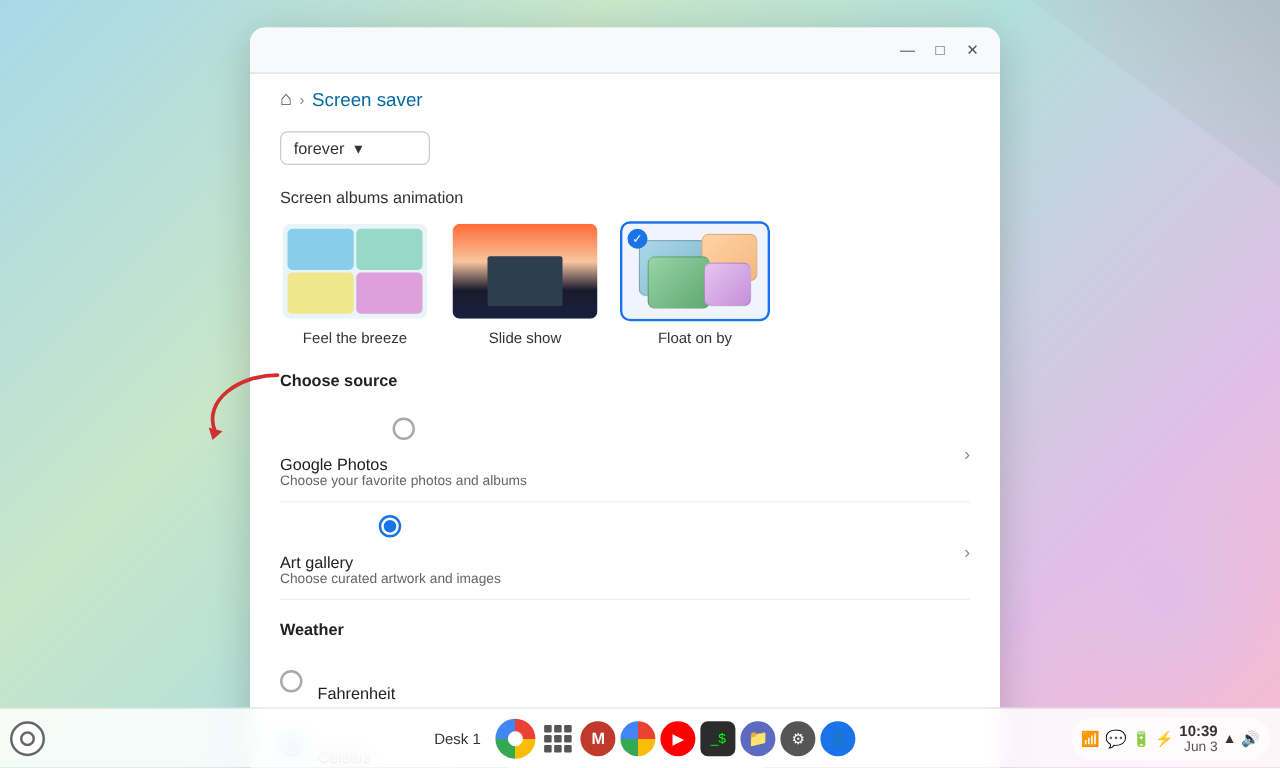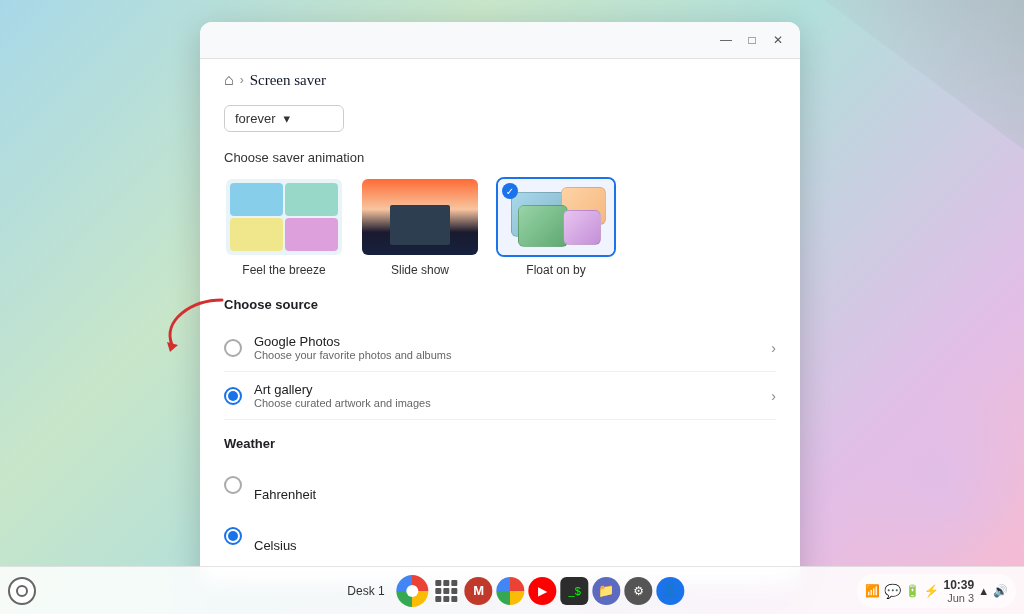--- a/index.html
+++ b/index.html
@@ -133,22 +133,21 @@
       font-size: 16px;
       cursor: pointer;
     }
     .breadcrumb-chevron {
       font-size: 12px;
       color: #888;
     }
     .breadcrumb-title {
       font-size: 15px;
       font-weight: 500;
-      color: #0f172a;
-      font-family: Liberation Serif, serif;
+      color: #0369a1;
     }
 
     
     .dropdown-row {
       display: flex;
       align-items: center;
       justify-content: space-between;
       margin-bottom: 18px;
     }
     .dropdown-label {
@@ -283,20 +282,21 @@
       align-items: center;
       justify-content: space-between;
       padding: 10px 0;
       border-bottom: 1px solid #f0f0f0;
       cursor: pointer;
     }
     .radio-option-left {
       display: flex;
       align-items: center;
       gap: 12px;
+      flex-direction: column;
     }
     .radio-circle {
       width: 18px; height: 18px;
       border-radius: 50%;
       border: 2px solid #aaa;
       background: white;
       flex-shrink: 0;
       display: flex;
       align-items: center;
       justify-content: center;
@@ -413,21 +413,21 @@
       <span class="breadcrumb-title">Screen saver</span>
     </div>
 
     <div class="dropdown-row">
       <div class="dropdown-select">
         <span>forever</span>
         <span>▾</span>
       </div>
     </div>
 
-    <div class="animation-section-title">Choose saver animation</div>
+    <div class="animation-section-title">Screen albums animation</div>
 
     <div class="animation-options">
 
       <div class="animation-option">
         <div class="animation-thumbnail">
           <div class="thumb-breeze">
             <div class="thumb-breeze-cell"></div>
             <div class="thumb-breeze-cell"></div>
             <div class="thumb-breeze-cell"></div>
             <div class="thumb-breeze-cell"></div>

